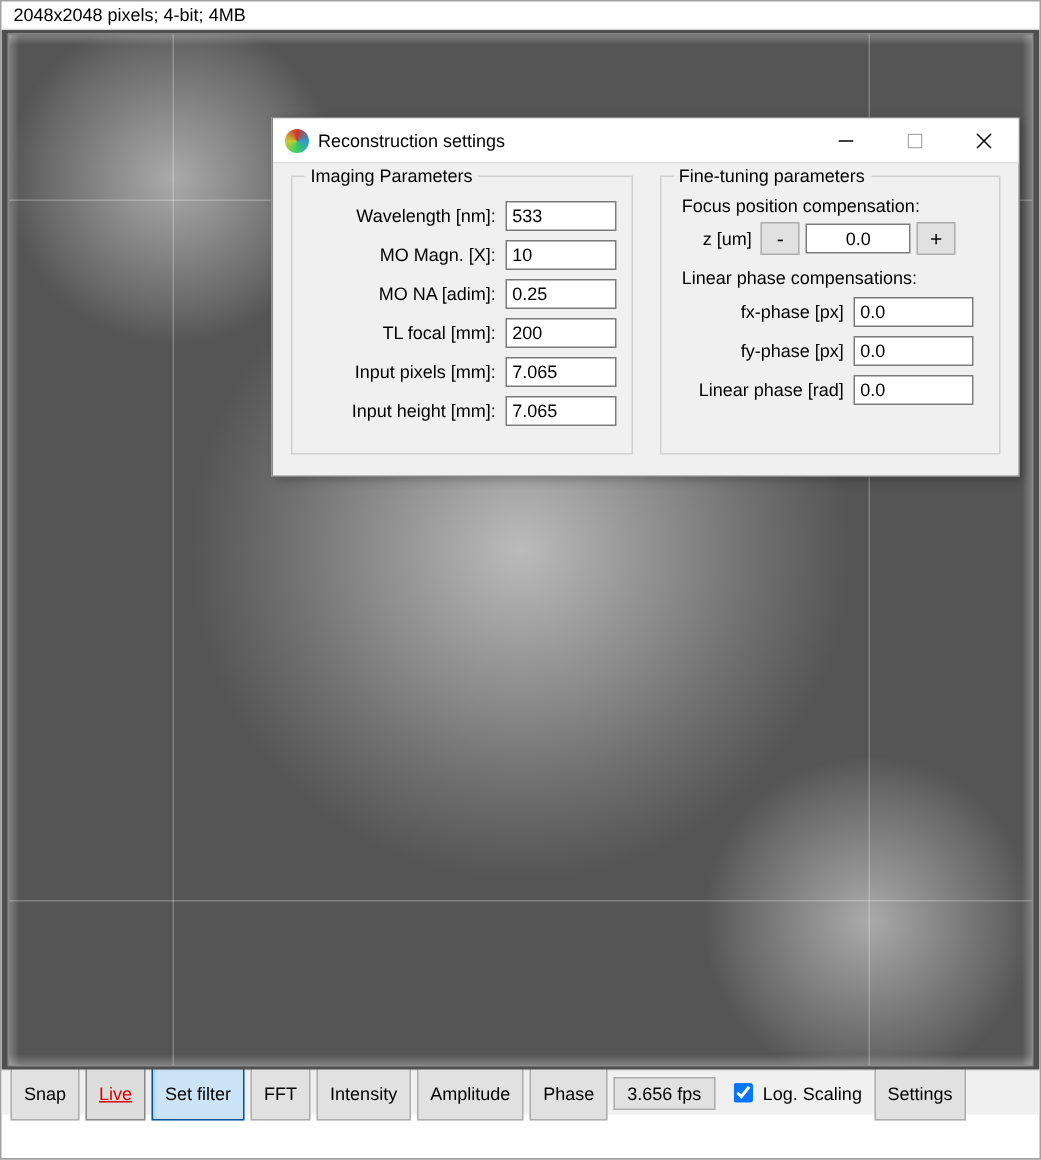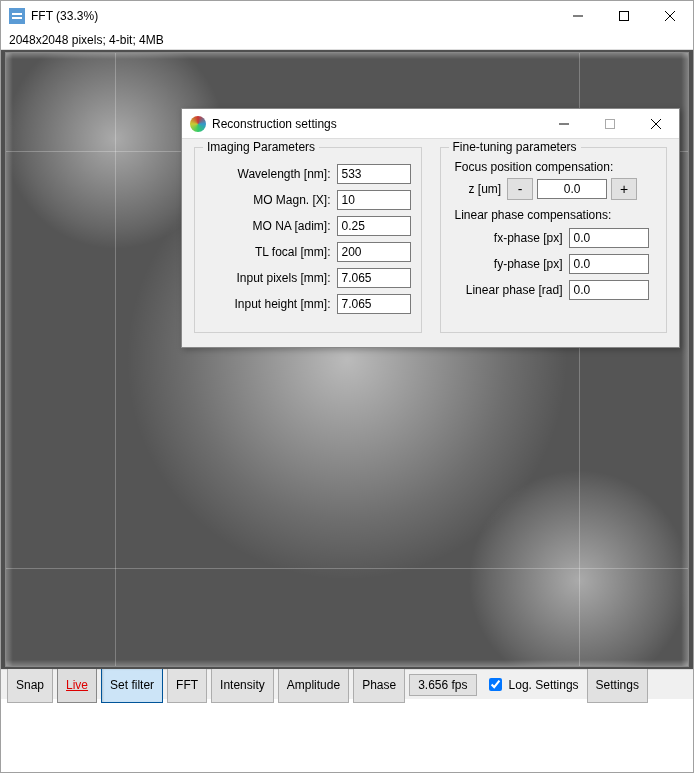--- a/index.html
+++ b/index.html
@@ -47,21 +47,21 @@
     color: #000;
     font-size: 14px;
   }
   .infoline {
     padding: 2px 8px;
     font-size: 12px;
     border-bottom: 1px solid #ddd;
   }
   .canvas-area {
     position: relative;
-    height: 619px;
+    height: 693px;
     background: #4f4f4f;
     overflow: hidden;
   }
   .canvas-inner {
     position: absolute;
     left: 4px; top: 2px; right: 4px; bottom: 2px;
     background:
       radial-gradient(circle at 50% 50%, rgba(255,255,255,0.6) 0, rgba(255,255,255,0.15) 160px, rgba(0,0,0,0) 220px),
       radial-gradient(circle at 16% 14%, rgba(255,255,255,0.5) 0, rgba(255,255,255,0.1) 90px, rgba(0,0,0,0) 110px),
       radial-gradient(circle at 84% 86%, rgba(255,255,255,0.5) 0, rgba(255,255,255,0.1) 90px, rgba(0,0,0,0) 110px),
@@ -196,40 +196,20 @@
     border: 1px solid #adadad;
     font-size:12px;
     cursor:pointer;
   }
 </style>
 </head>
 <body>
 
 <div class="window">
 
-  <div class="titlebar">
-    <span class="titlebar-icon"></span>
-    <span class="titlebar-title">FFT (33.3%)</span>
-    <div class="win-btn">
-      <svg width="10" height="10" viewBox="0 0 10 10">
-          <line x1="0" y1="5" x2="10" y2="5" stroke="#000" stroke-width="1"></line>
-        </svg>
-    </div>
-    <div class="win-btn">
-      <svg width="10" height="10" viewBox="0 0 10 10">
-          <rect x="0.5" y="0.5" width="9" height="9" fill="none" stroke="#000" stroke-width="1"></rect>
-        </svg>
-    </div>
-    <div class="win-btn close">
-      <svg width="10" height="10" viewBox="0 0 10 10">
-          <line x1="0" y1="0" x2="10" y2="10" stroke="#000" stroke-width="1"></line>
-          <line x1="10" y1="0" x2="0" y2="10" stroke="#000" stroke-width="1"></line>
-        </svg>
-    </div>
-  </div>
 
   <div class="infoline">2048x2048 pixels; 4-bit; 4MB</div>
 
   <div class="canvas-area">
     <div class="canvas-inner">
       <div class="cross-h"></div>
         <div class="cross-v"></div>
       <div class="cross-h2"></div>
         <div class="cross-v2"></div>
     </div>
@@ -315,18 +295,18 @@
     <button class="btn">Snap</button>
     <button class="btn active">Live</button>
     <button class="btn pressed">Set filter</button>
     <button class="btn">FFT</button>
     <button class="btn">Intensity</button>
     <button class="btn">Amplitude</button>
     <button class="btn">Phase</button>
     <div class="toolbar-text">3.656 fps</div>
     <label class="chk-wrap">
       <input type="checkbox" checked="" style="">
-      <span>Log. Settings</span>
+      <span>Log. Scaling</span>
     </label>
     <button class="btn">Settings</button>
   </div>
 
 </div>
 
 </body></html>

